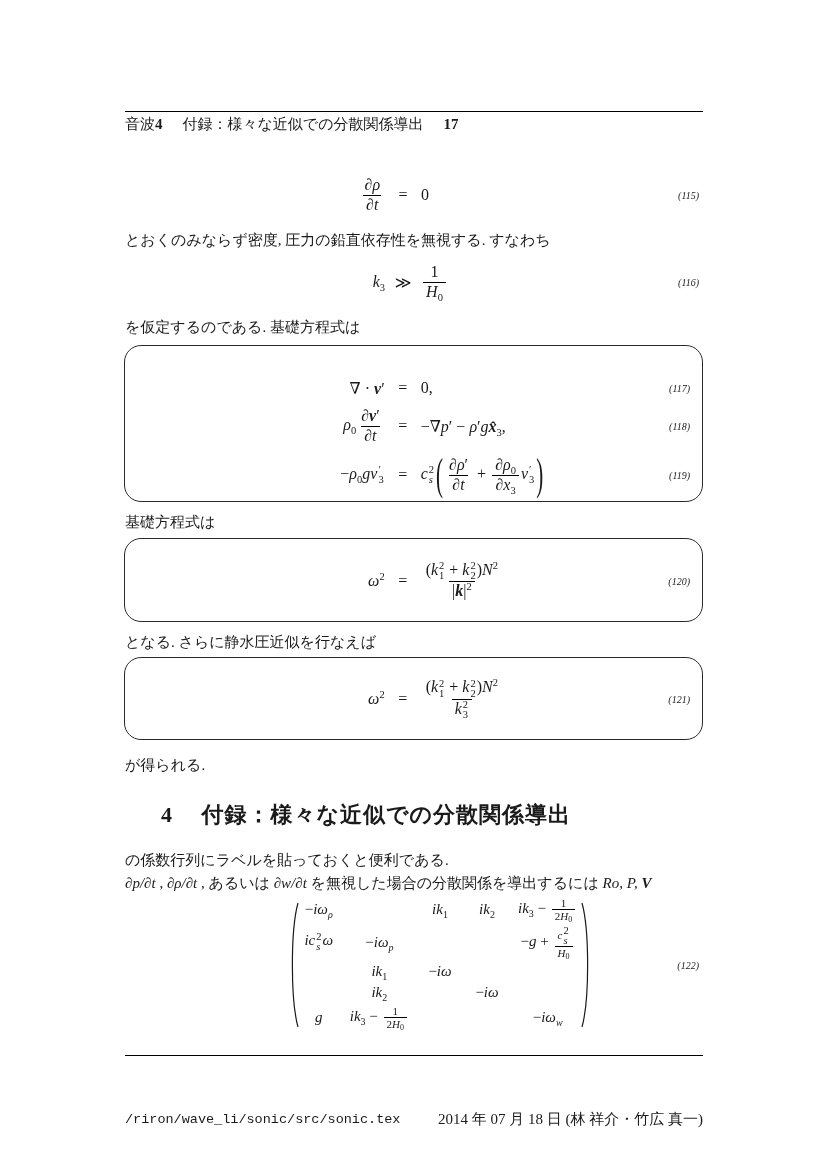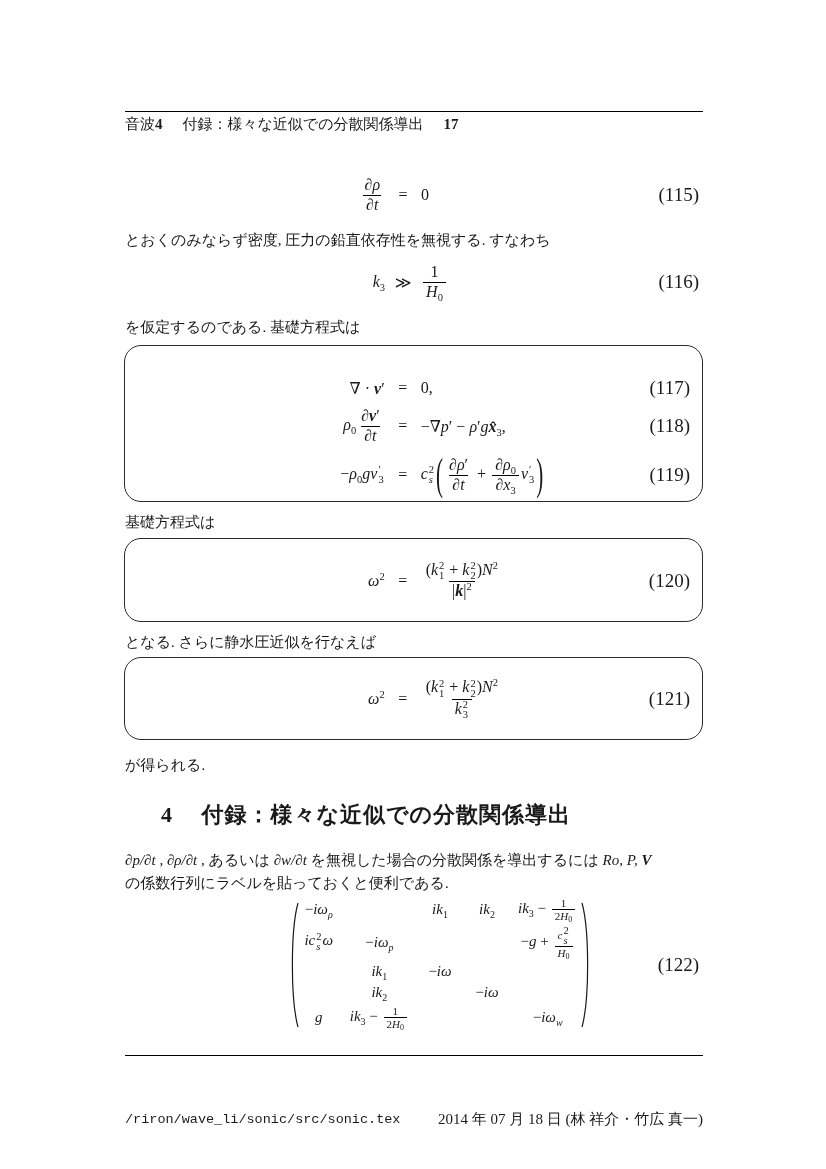--- a/index.html
+++ b/index.html
@@ -25,21 +25,21 @@
   .sec-no{margin-right:24px;font-family:"Liberation Serif","DejaVu Serif",serif;}
   .sec-title{font-family:"Liberation Sans","DejaVu Sans",sans-serif;letter-spacing:1px;}
 
   
   .eqline{position:absolute;left:125px;width:578px;}
   .eqtab{width:100%;height:100%;border-collapse:collapse;table-layout:fixed;}
   .eqtab td{padding:0;vertical-align:middle;font-size:16px;white-space:pre;}
   td.tl{width:45%;text-align:right;}
   td.tm{width:36px;text-align:center;}
   td.tr{text-align:left;}
-  .eqnum{position:absolute;right:4px;top:50%;transform:translateY(-50%);font-size:19px;}
+  .eqnum{position:absolute;right:4px;top:50%;transform:translateY(-50%);font-size:10px;font-style:italic;}
   .rbox{position:absolute;left:124px;width:579px;border:1px solid #2a2a2a;border-radius:17px;box-sizing:border-box;}
   .rbox .eqline{position:relative;left:0;width:100%;}
   .rbox .eqnum{right:12px;text-align:right;}
 
   
   .mi{font-style:italic;}
   .mb{font-weight:bold;font-style:italic;}
   .mr{font-style:normal;}
   sub{font-size:10.5px;vertical-align:-4px;line-height:0;}
   sup{font-size:10.5px;vertical-align:6px;line-height:0;}
@@ -183,22 +183,22 @@
   </div>
 
   <div class="para jp" style="top:755px">が得られる.</div>
 
   <div class="section-heading">
     <span class="sec-no">4</span>
     <span class="sec-title">付録：様々な近似での分散関係導出</span>
   </div>
 
   <div class="para jp" style="top:849px">
+    <div class="pline">の係数行列にラベルを貼っておくと便利である.</div>
     <div class="pline"><span class="mi">∂p/∂t</span><span class="mr"> , </span><span class="mi">∂ρ/∂t</span><span class="mr"> , あるいは </span><span class="mi">∂w/∂t</span><span class="mr"> を無視した場合の分散関係を導出するには </span><span class="mi">Ro, P, </span><span class="mb">V</span></div>
-    <div class="pline">の係数行列にラベルを貼っておくと便利である.</div>
   </div>
 
   <div class="matblock" style="top:900px;height:130px">
     <div class="matcenter">
       <svg class="matparen" viewBox="0 0 13 130" preserveAspectRatio="none">
         <path d="M11 3 C 3.5 30, 3.5 100, 11 127" fill="none" stroke="#1a1a1a" stroke-width="1.2" vector-effect="non-scaling-stroke"></path>
       </svg>
       <div class="mat-grid">
           <span class="mcell"><span class="mr">−</span><span class="mi">iω</span><sub class="mi">ρ</sub></span>
           <span class="mcell"></span>

